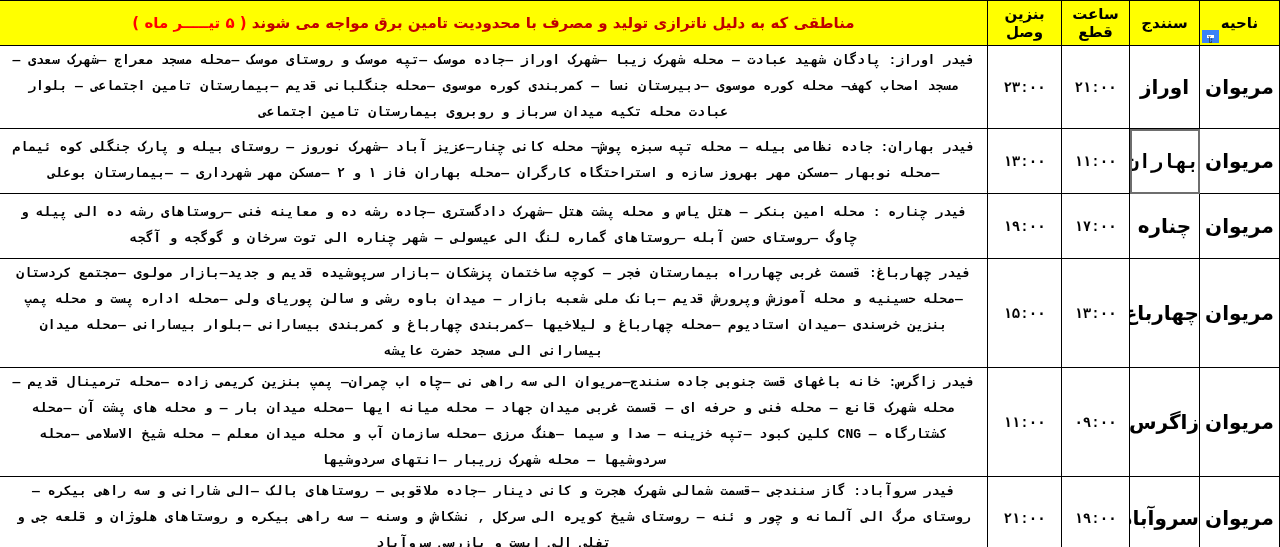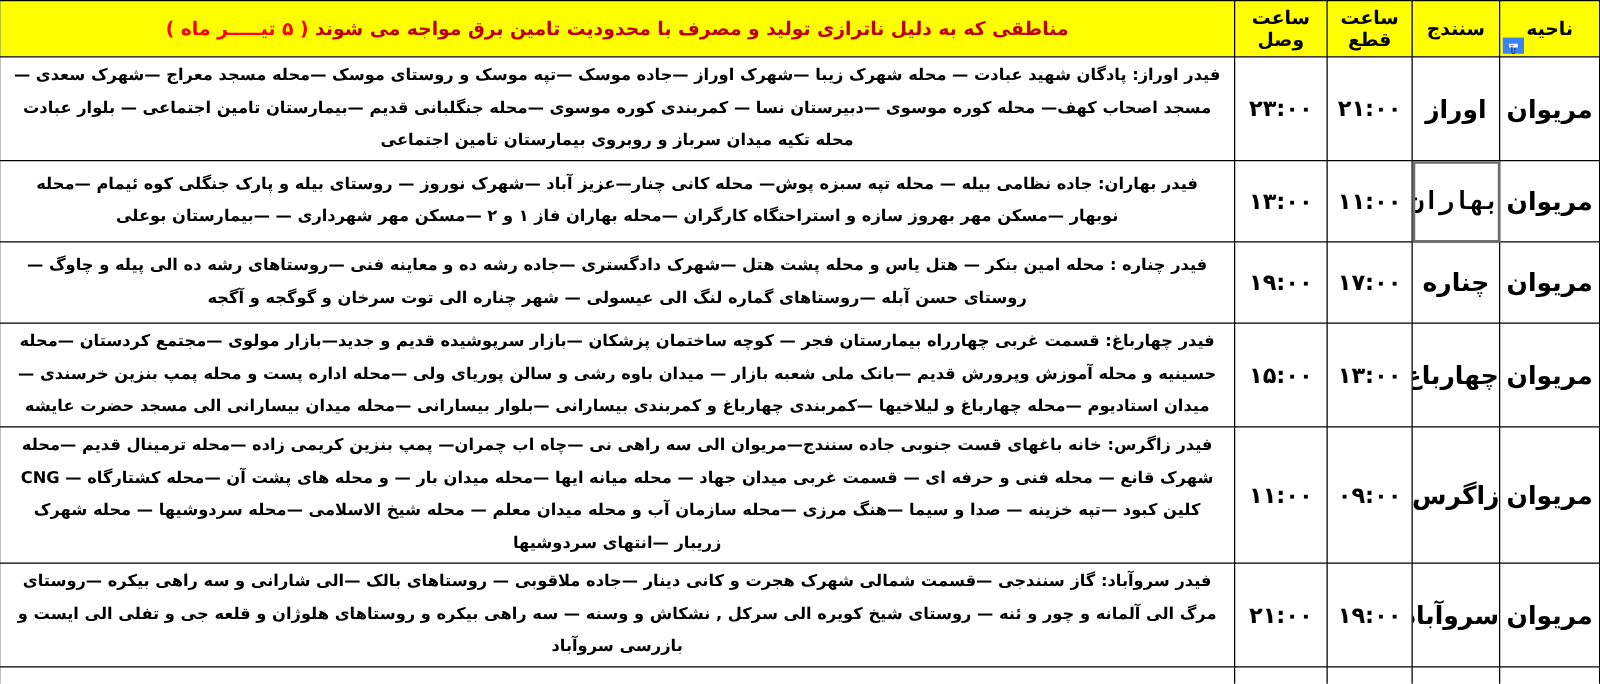--- a/index.html
+++ b/index.html
@@ -36,26 +36,27 @@
   tr.head th {
     background: #ffff00;
     height: 45px;
     font-size: 15px;
   }
   th.title-cell { font-size: 15px; }
   .title-main { color: #c00000; }
   .title-date { color: #ff0000; }
 
   td.region, td.feeder { font-size: 20px; }
-  td.time { font-size: 18px; direction: ltr; }
+  td.time { font-size: 14px; direction: ltr; font-family: Liberation Mono, monospace; }
   td.desc {
     font-size: 13px;
     line-height: 26px;
     padding: 2px 10px;
     text-align: center;
+    font-family: Liberation Mono, monospace;
   }
   td.selected {
     outline: 2px solid #6e6e6e;
     outline-offset: -2px;
     font-family: Liberation Mono, monospace;
   }
   .lang-indicator {
     position: absolute;
     top: 30px;
     left: 1202px;
@@ -80,21 +81,21 @@
     <col class="c-cut">
     <col class="c-connect">
     <col class="c-desc">
   </colgroup>
 
   <tbody>
       <tr class="head">
     <th>ناحیه</th>
     <th>سنندج</th>
     <th>ساعت قطع</th>
-    <th>ساعت وصل</th>
+    <th>بنزین وصل</th>
     <th class="title-cell">
       <span class="title-main">مناطقی که به دلیل ناترازی تولید و مصرف با محدودیت تامین برق مواجه می شوند</span>
       <span class="title-date">( ۵ تیـــــر ماه )</span>
     </th>
   </tr>
 
   <tr style="height:65px">
     <td class="region">مریوان</td>
     <td class="feeder">اوراز</td>
     <td class="time">۲۱:۰۰</td>

